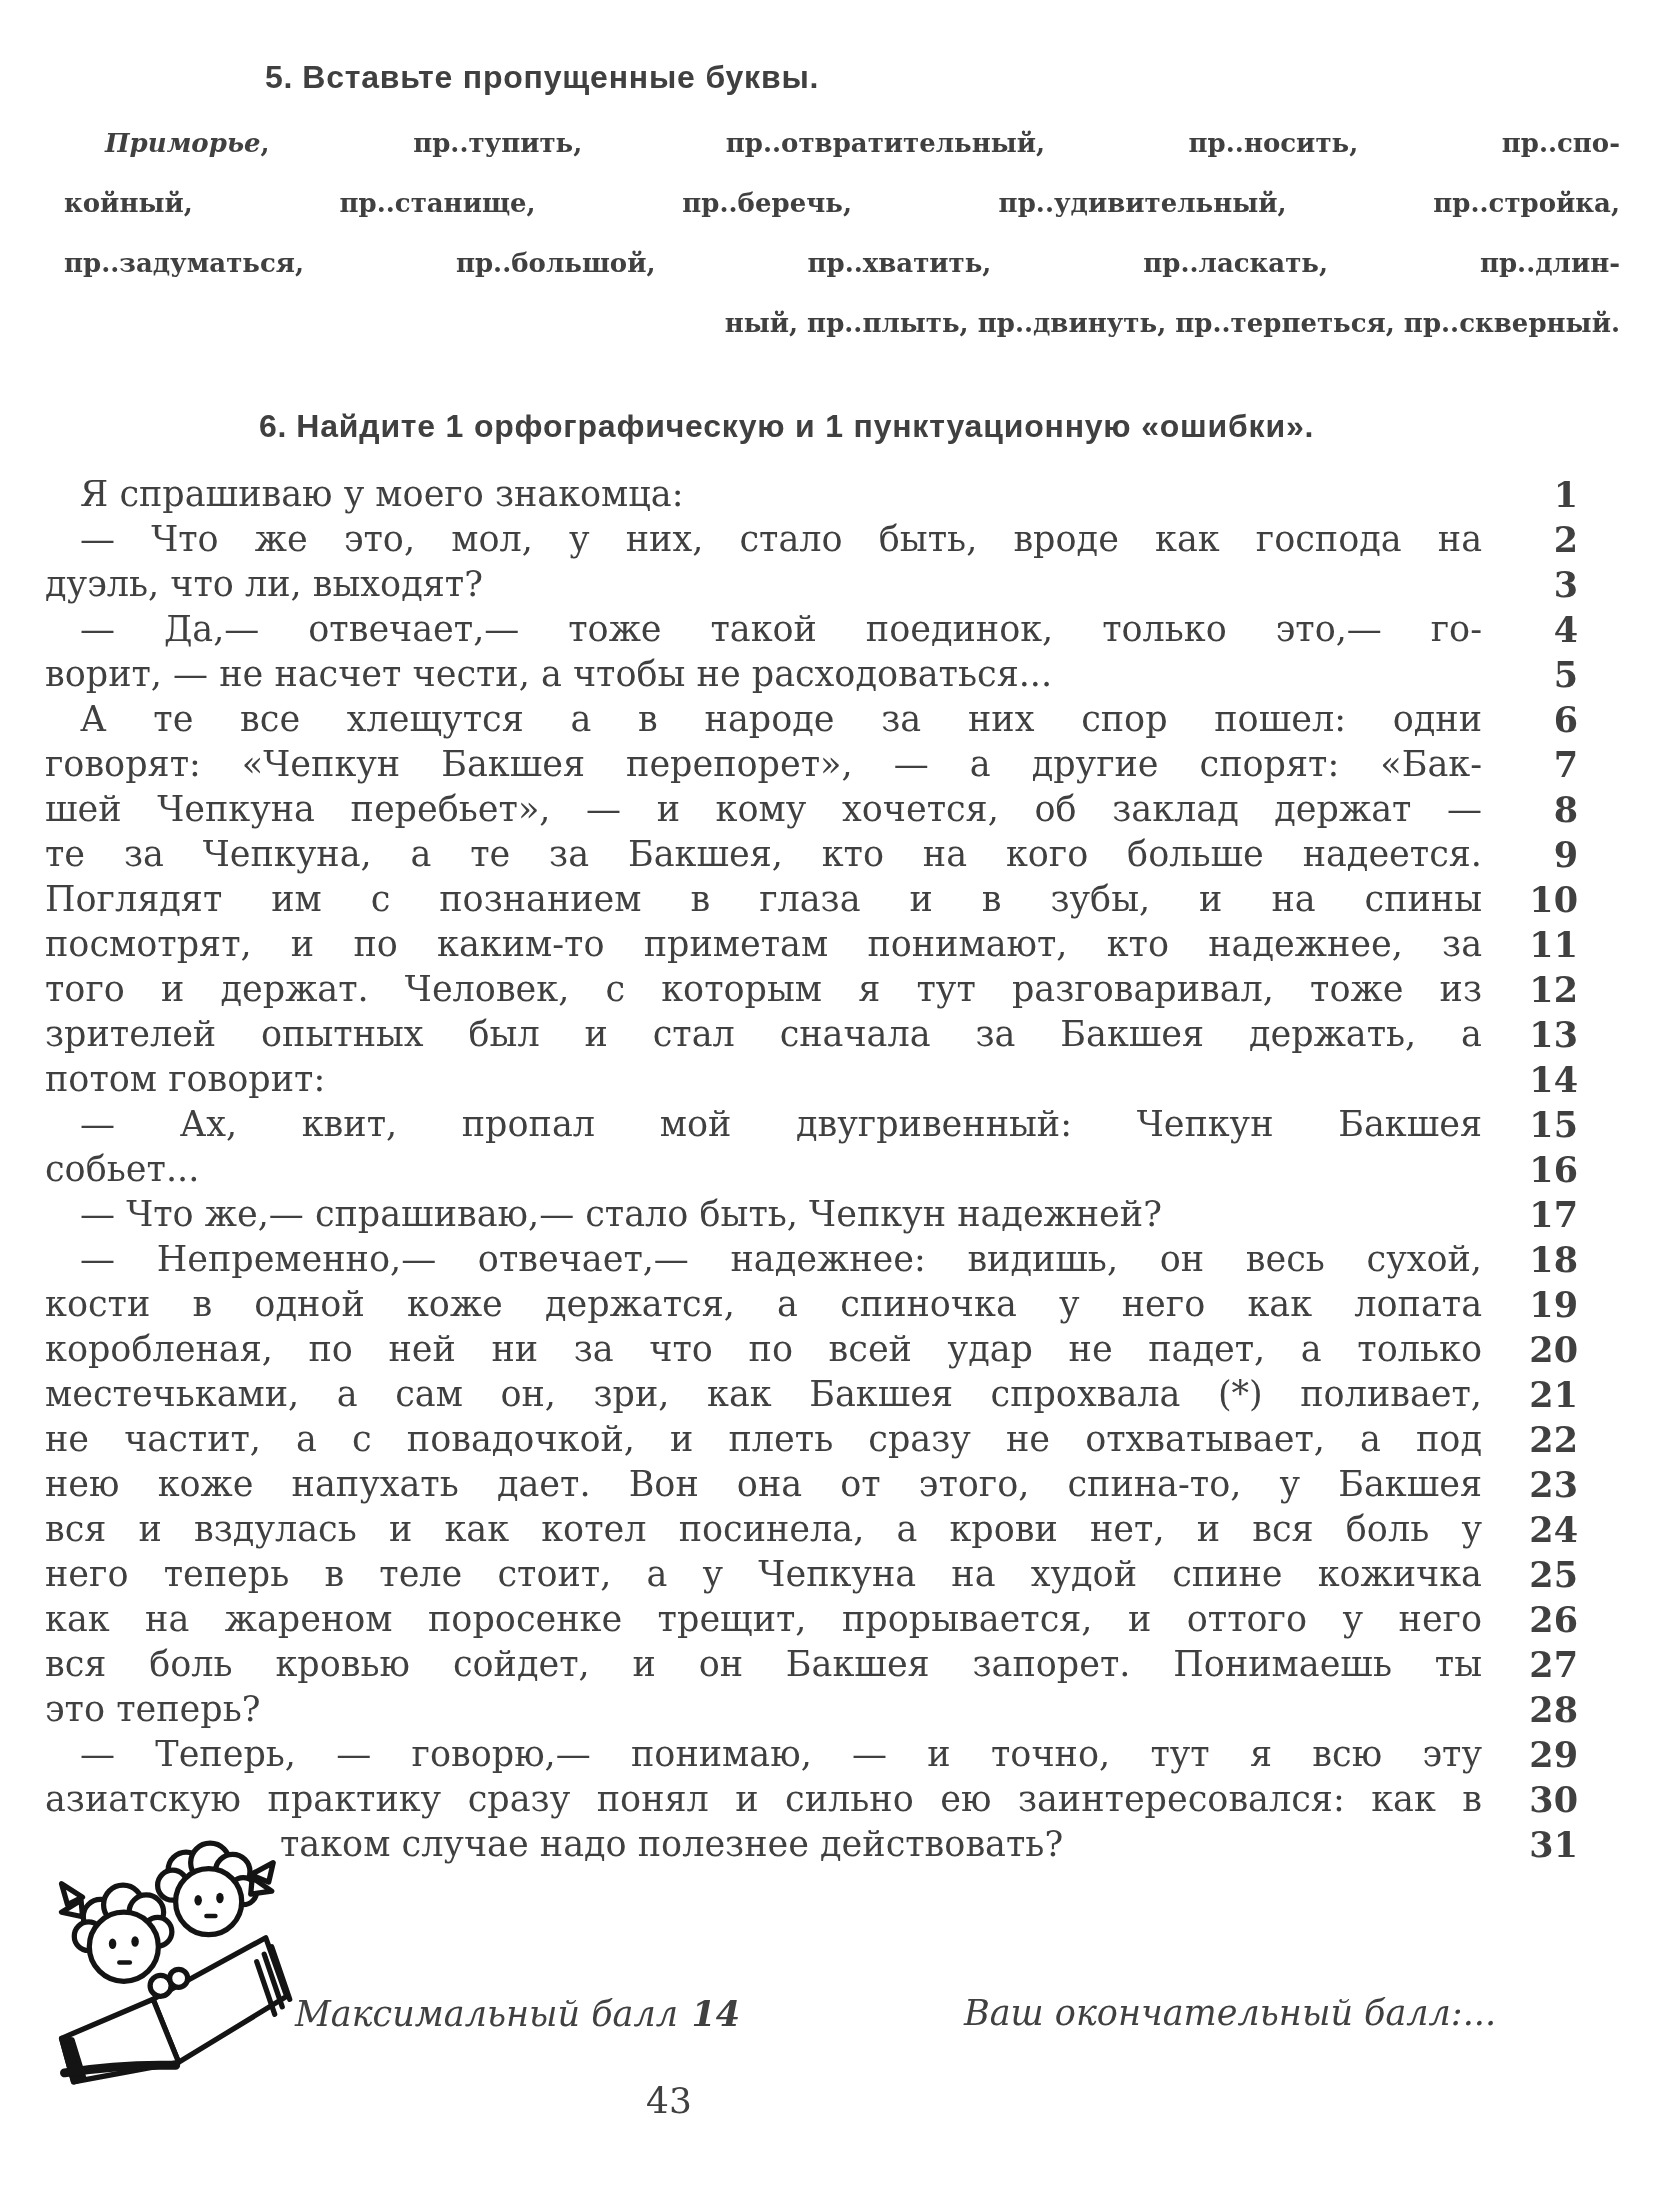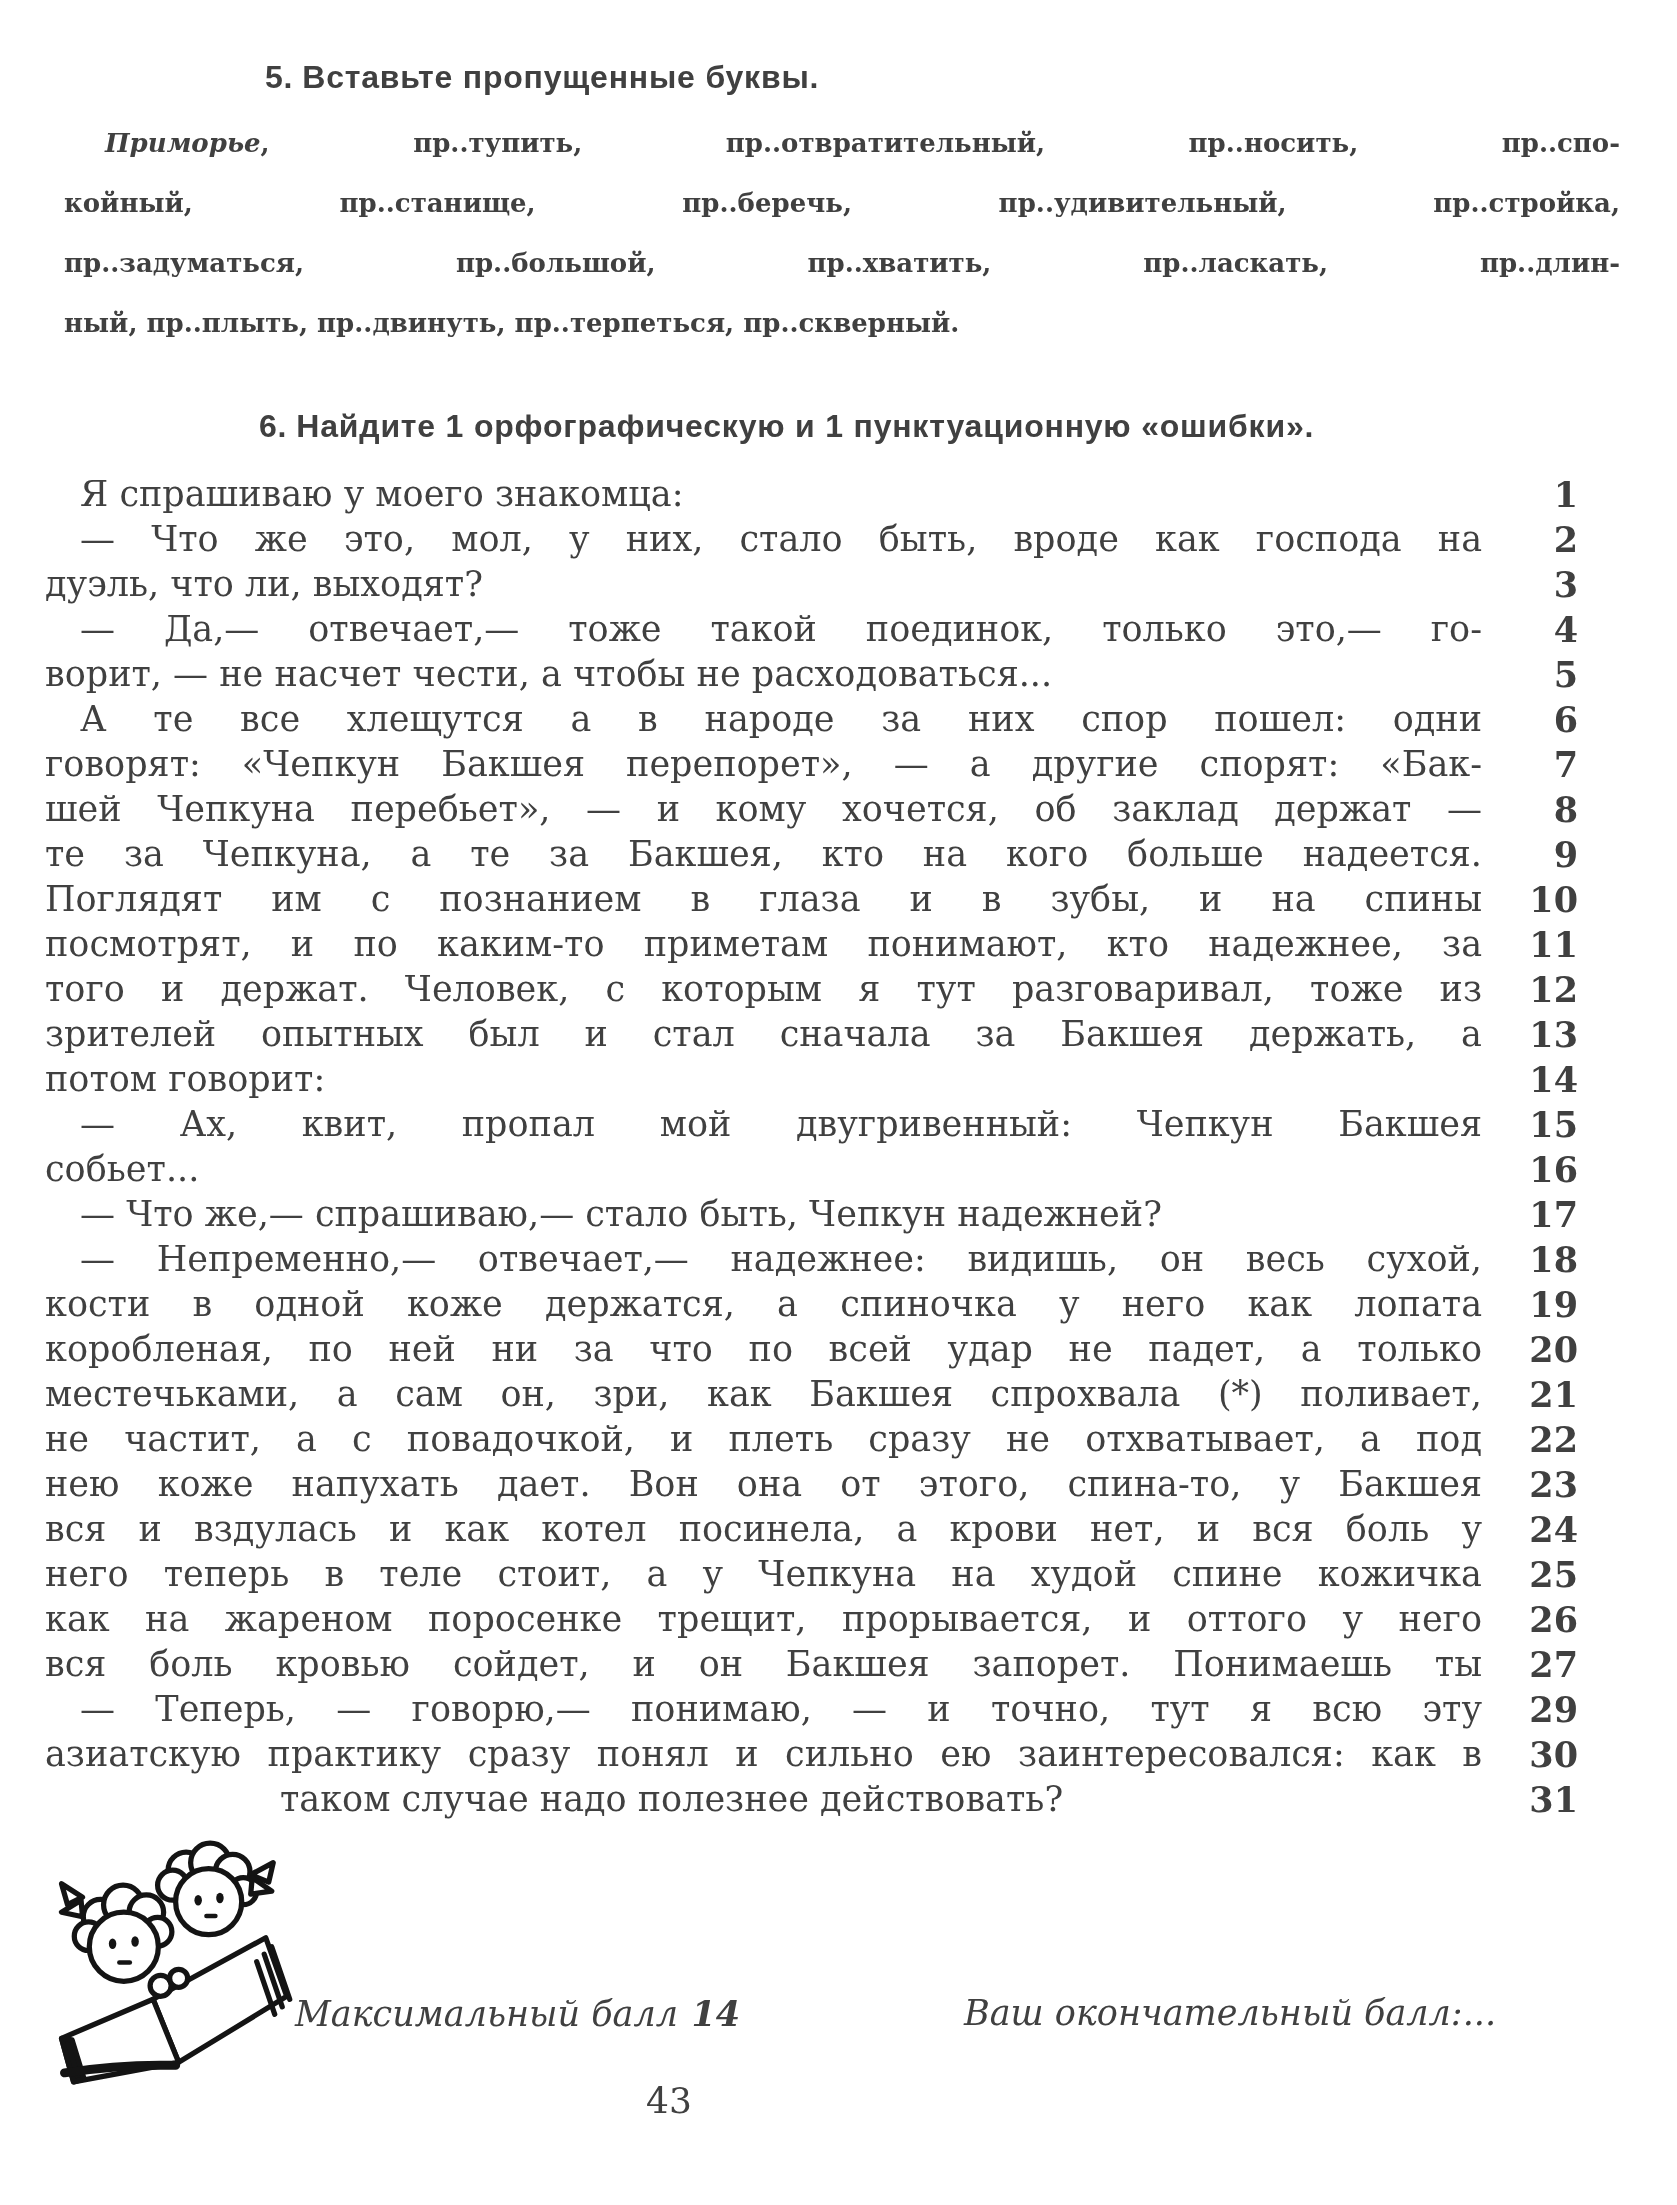--- a/index.html
+++ b/index.html
@@ -29,21 +29,21 @@
 
   
   .wordlist {
     position: absolute;
     left: 64px; top: 113px;
     width: 1556px;
     font-weight: bold;
     font-size: 26px;
     line-height: 60px;
   }
-  .wl-line { max-height: 60px; overflow: hidden; }
+  .wl-line { max-height: 60px; overflow: hidden; text-align: right; }
   .wl-line.fill { text-align: justify; text-align-last: justify; }
   .wl-line.first { text-indent: 41px; }
   .wl-line i { font-style: italic; }
 
   
   .score-line {
     position: absolute;
     top: 352px; right: 265px;
     font-style: italic;
     font-size: 35px;
@@ -244,20 +244,24 @@
       <div class="story-row fill">
         <div class="line-text">как на жареном поросенке трещит, прорывается, и оттого у него</div>
         <div class="line-num">26</div>
       </div>
 
       <div class="story-row fill">
         <div class="line-text">вся боль кровью сойдет, и он Бакшея запорет. Понимаешь ты</div>
         <div class="line-num">27</div>
       </div>
 
+      <div class="story-row">
+        <div class="line-text">это теперь?</div>
+        <div class="line-num">28</div>
+      </div>
 
       <div class="story-row indent fill">
         <div class="line-text">— Теперь, — говорю,— понимаю, — и точно, тут я всю эту</div>
         <div class="line-num">29</div>
       </div>
 
       <div class="story-row fill">
         <div class="line-text">азиатскую практику сразу понял и сильно ею заинтересовался: как в</div>
         <div class="line-num">30</div>
       </div>

